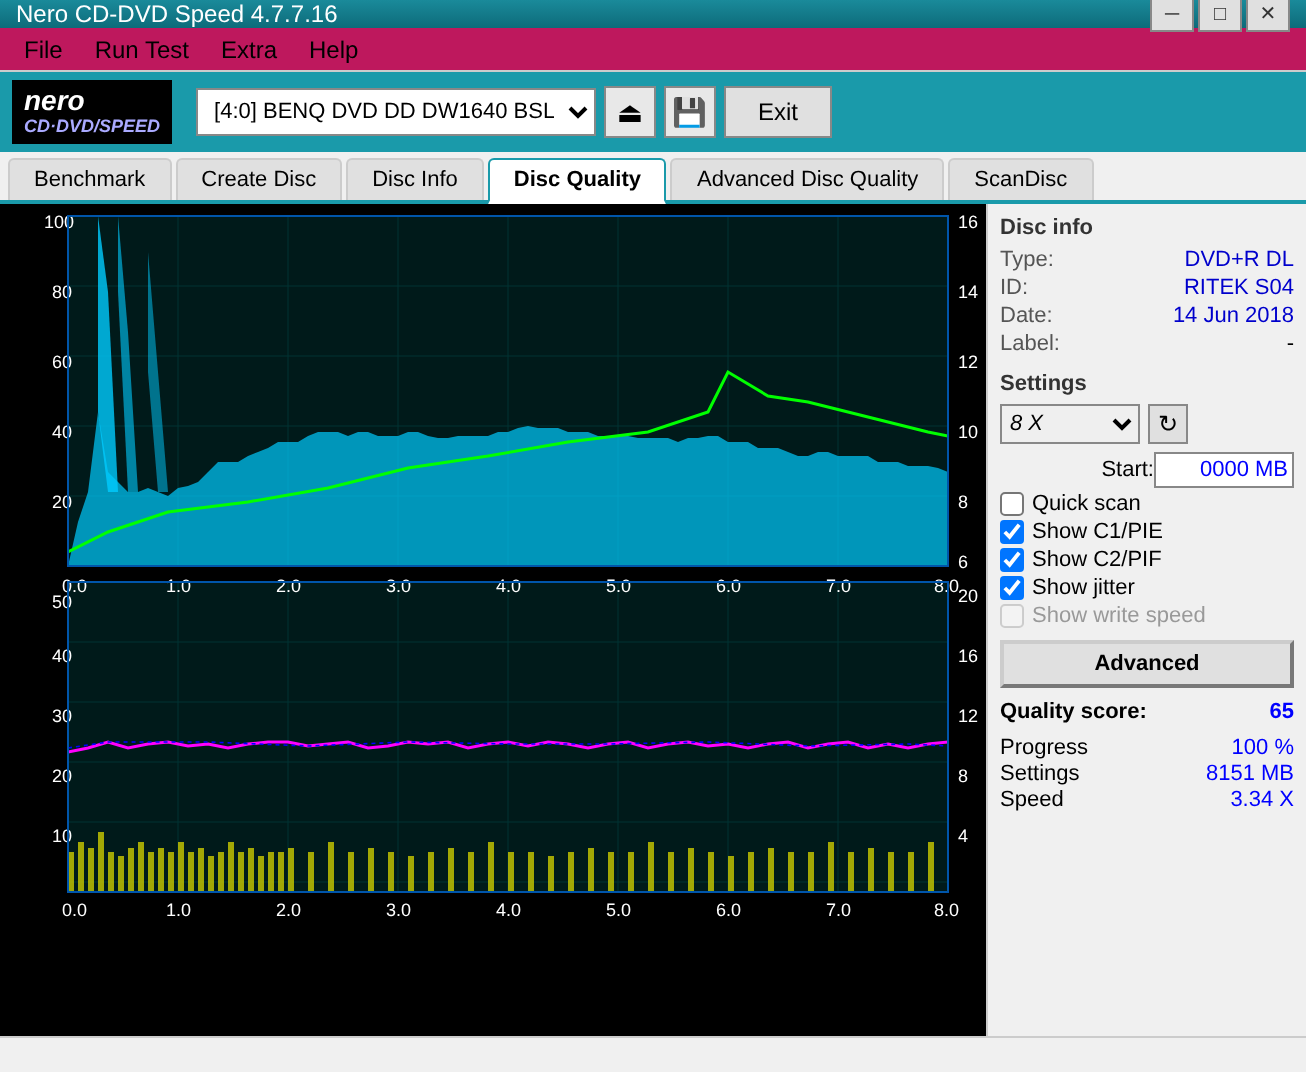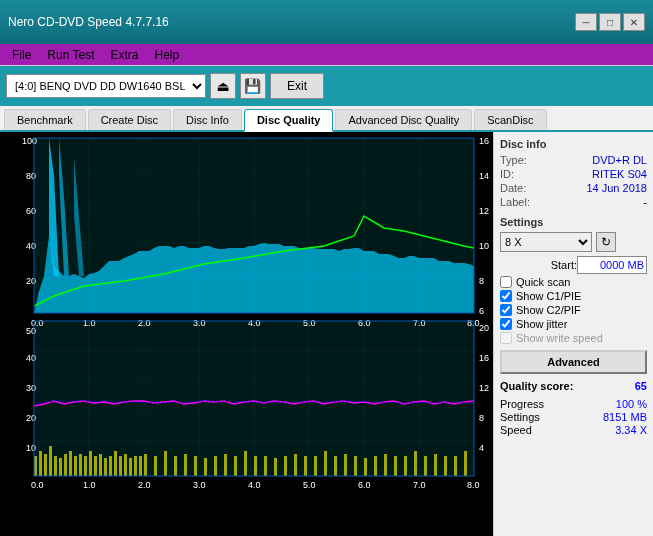--- a/index.html
+++ b/index.html
@@ -1,42 +1,42 @@
 <!DOCTYPE html>
 <html><head>
   <meta charset="utf-8">
   <style>
     * { margin: 0; padding: 0; box-sizing: border-box; }
     body { width: 653px; height: 536px; overflow: hidden; font-family: 'Segoe UI', Tahoma, sans-serif; font-size: 11px; background: #f0f0f0; }
 
     
     .title-bar {
       background: linear-gradient(to bottom, #1a8a9a, #0d6b7a);
-      height: 44px;
+      height: 14px;
       display: flex;
       align-items: center;
       justify-content: space-between;
       padding: 4px 8px;
       color: white;
     }
     .title-bar-text { font-size: 12px; font-weight: normal; }
     .title-bar-buttons { display: flex; gap: 2px; }
     .title-bar-btn {
       width: 22px; height: 18px;
       background: #e0e0e0;
       border: 1px solid #888;
       font-size: 10px;
       cursor: pointer;
       display: flex; align-items: center; justify-content: center;
       color: #333;
     }
 
     
     .menu-bar {
-      background: #a21caf;
+      background: #be185d;
       height: 22px;
       display: flex;
       align-items: center;
       padding: 0 4px;
       border-bottom: 1px solid #ccc;
     }
     .menu-item {
       padding: 2px 8px;
       font-size: 12px;
       cursor: pointer;
@@ -175,24 +175,25 @@
     .info-value.blue { color: #0000cc; }
 
     .settings-section { margin-top: 8px; }
     .speed-row {
       display: flex;
       align-items: center;
       gap: 4px;
       margin-bottom: 4px;
     }
     .speed-dropdown {
-      width: 92px;
+      width: 70px;
       height: 20px;
       font-size: 11px;
       border: 1px solid #888;
+      font-style: italic;
     }
     .refresh-btn {
       width: 20px; height: 20px;
       background: #e0e0e0;
       border: 1px solid #888;
       display: flex; align-items: center; justify-content: center;
       cursor: pointer;
       font-size: 12px;
     }
     .mb-row {
@@ -272,20 +273,24 @@
 </div>
 
 <div class="menu-bar">
   <span class="menu-item">File</span>
   <span class="menu-item">Run Test</span>
   <span class="menu-item">Extra</span>
   <span class="menu-item">Help</span>
 </div>
 
 <div class="toolbar">
+  <div class="nero-logo">
+    <div class="nero-top">nero</div>
+    <div class="nero-bottom">CD·DVD/SPEED</div>
+  </div>
   <div class="drive-selector">
     <select class="drive-dropdown">
       <option>[4:0]  BENQ DVD DD DW1640 BSLB</option>
     </select>
   </div>
   <div class="toolbar-icon-btn">⏏</div>
   <div class="toolbar-icon-btn">💾</div>
   <button class="btn-exit">Exit</button>
 </div>
 

